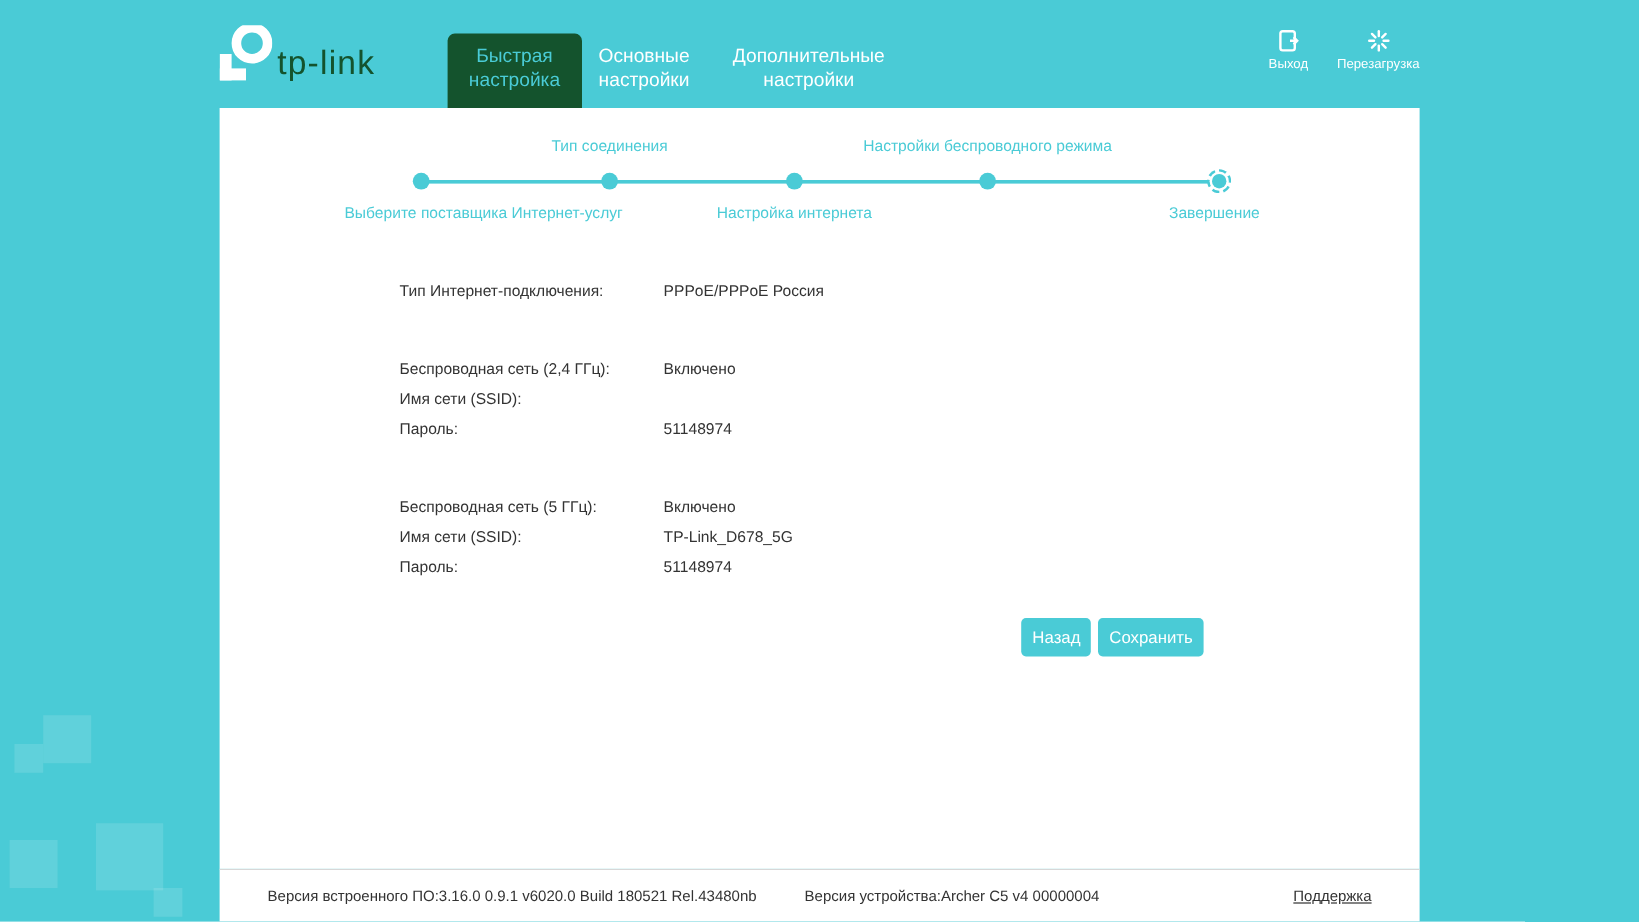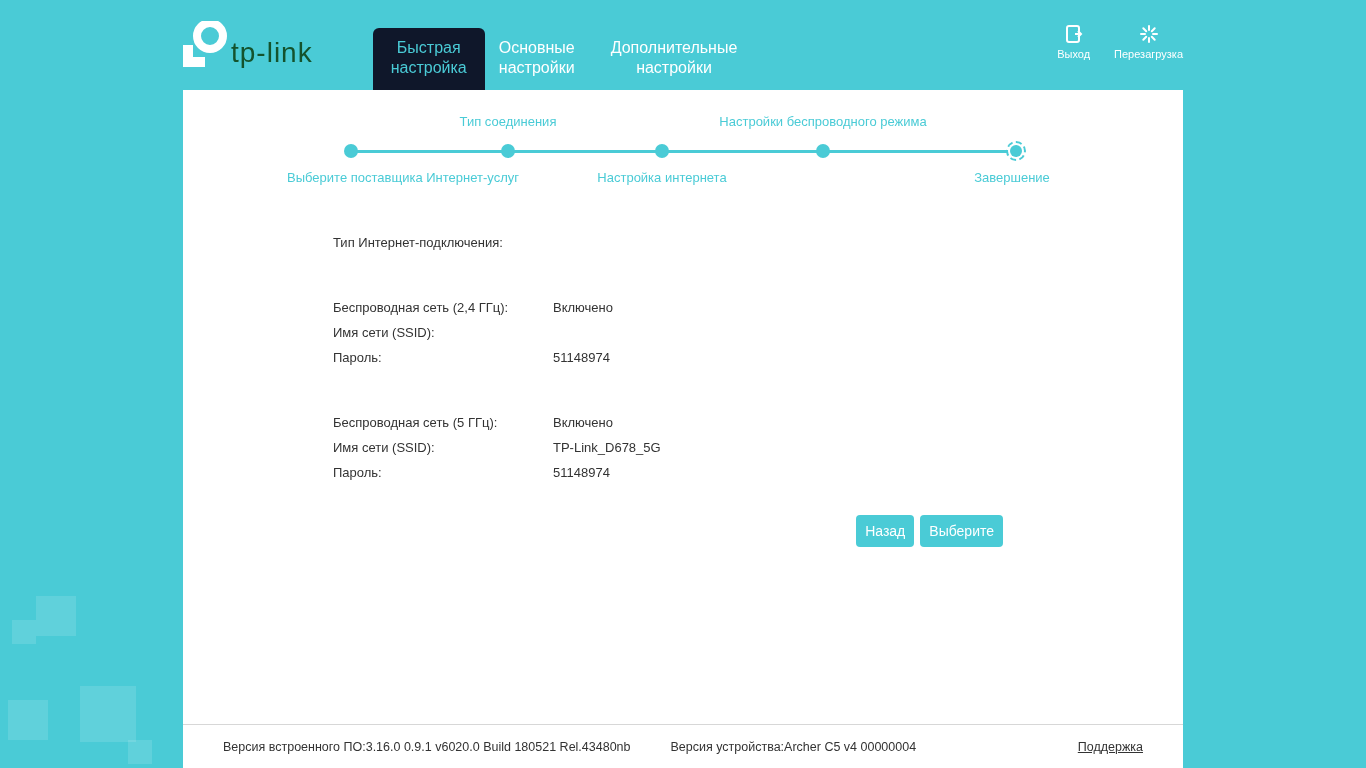--- a/index.html
+++ b/index.html
@@ -50,21 +50,21 @@
   .tab {
     padding: 10px 18px 12px;
     color: #fff;
     font-size: 16px;
     text-align: center;
     cursor: pointer;
     line-height: 1.25;
     border-radius: 6px 6px 0 0;
   }
   .tab.active {
-    background: #0f172a;
+    background: #14532d;
     color: #4acbd6;
   }
   .header-actions {
     position: absolute;
     right: 0;
     top: 24px;
     display: flex;
     gap: 24px;
   }
   .action {
@@ -252,20 +252,21 @@
       <div class="wiz-label top" style="left:25%;">Тип соединения</div>
       <div class="wiz-label bottom" style="left:47%;">Настройка интернета</div>
       <div class="wiz-label top" style="left:70%;">Настройки беспроводного режима</div>
       <div class="wiz-label bottom" style="left:97%;">Завершение</div>
     </div>
   </div>
 
   <div class="content">
     <div class="row">
       <div class="lbl">Тип Интернет-подключения:</div>
+      <div class="val">PPPoE/PPPoE Россия</div>
     </div>
 
     <div class="block-gap"></div>
 
     <div class="row">
       <div class="lbl">Беспроводная сеть (2,4 ГГц):</div>
       <div class="val">Включено</div>
     </div>
     <div class="row">
       <div class="lbl">Имя сети (SSID):</div>
@@ -286,21 +287,21 @@
       <div class="val">TP-Link_D678_5G</div>
     </div>
     <div class="row">
       <div class="lbl">Пароль:</div>
       <div class="val">51148974</div>
     </div>
   </div>
 
   <div class="buttons">
     <button class="btn">Назад</button>
-    <button class="btn">Выберите</button>
+    <button class="btn">Сохранить</button>
   </div>
 </div>
 
 <div class="footer">
   <span>Версия встроенного ПО:3.16.0 0.9.1 v6020.0 Build 180521 Rel.43480nb</span>
   <span>Версия устройства:Archer C5 v4 00000004</span>
   <a class="support">Поддержка</a>
 </div>
 
 </body></html>

